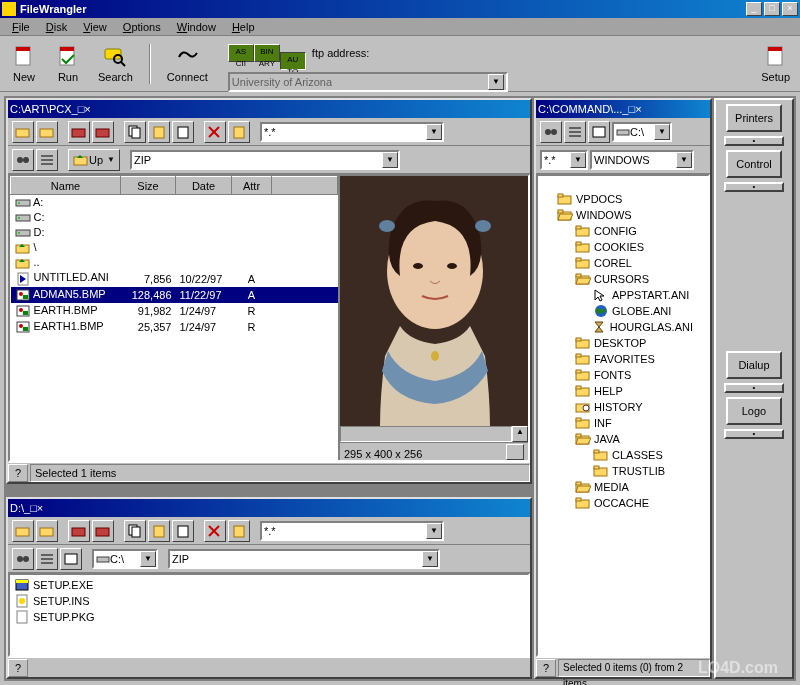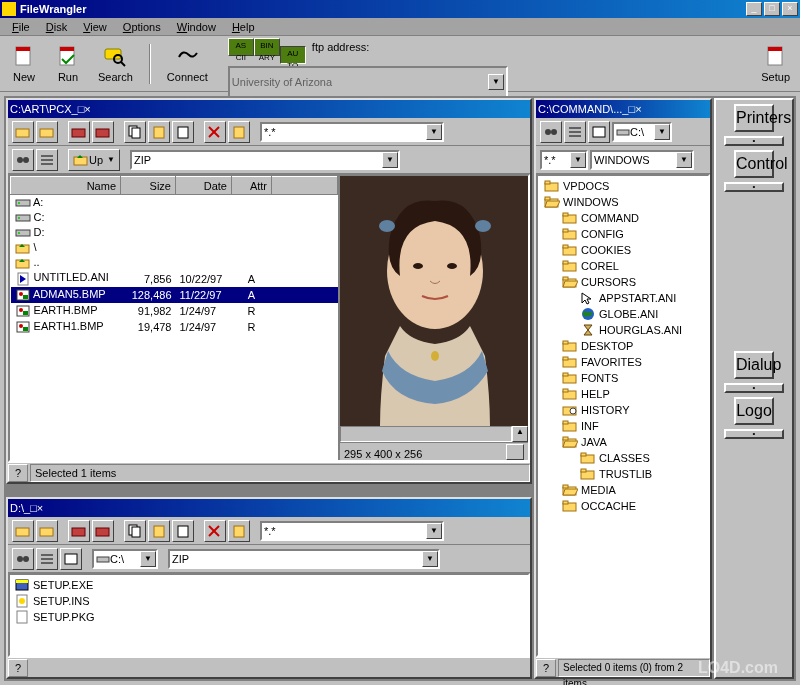--- a/index.html
+++ b/index.html
@@ -10,50 +10,50 @@
 .titlebar .winbtn { width: 16px; height: 14px; background: #c0c0c0; border: 1px solid; border-color: #fff #404040 #404040 #fff; margin-left: 2px; text-align: center; line-height: 10px; font-size: 9px; font-family: Marlett, sans-serif; cursor: pointer; }
 .menubar { background: #a3a3a3; height: 18px; display: flex; align-items: center; padding: 0 4px; border-bottom: 1px solid #808080; }
 .menubar .menu-item { padding: 2px 8px; cursor: pointer; }
 .menubar .menu-item u { text-decoration: underline; }
 .toolbar { background: #c0c0c0; height: 56px; display: flex; align-items: center; padding: 2px 4px; border-bottom: 1px solid #808080; gap: 4px; }
 .tool-btn { display: flex; flex-direction: column; align-items: center; padding: 2px 6px; cursor: pointer; min-width: 40px; }
 .tool-btn .ico { width: 24px; height: 24px; margin-bottom: 2px; }
 .tool-sep { width: 2px; height: 40px; border-left: 1px solid #808080; border-right: 1px solid #fff; margin: 0 6px; }
 .mode-btn { width: 26px; height: 18px; border: 1px solid; border-color: #fff #404040 #404040 #fff; background: #4d7c0f; font-size: 8px; text-align: center; line-height: 12px; padding: 1px; cursor: pointer; }
 .mode-btn.pressed { border-color: #404040 #fff #fff #404040; margin-top: 17px; }
-.sunken-input { border: 2px solid; border-color: #808080 #fff #fff #808080; background: #c0c0c0; height: 32px; padding: 0 2px; display: flex; align-items: center; }
+.sunken-input { border: 2px solid; border-color: #808080 #fff #fff #808080; background: #c0c0c0; height: 20px; padding: 0 2px; display: flex; align-items: center; }
 .sunken-input .drop { width: 16px; height: 16px; border: 1px solid; border-color: #fff #404040 #404040 #fff; background: #c0c0c0; text-align: center; line-height: 14px; font-size: 8px; cursor: pointer; }
 .workspace { position: absolute; top: 96px; left: 4px; right: 4px; bottom: 4px; background: #808080; padding: 2px; display: flex; gap: 2px; }
 .left-col { width: 526px; display: flex; flex-direction: column; gap: 13px; }
 .right-col { width: 178px; }
 .side-col { flex: 1; display: flex; flex-direction: column; gap: 4px; padding: 4px 0; align-items: center; background: #c0c0c0; border: 2px solid; border-color: #fff #404040 #404040 #fff; }
-.side-btn { width: 40px; height: 28px; border: 2px solid; border-color: #fff #404040 #404040 #fff; background: #c0c0c0; text-align: center; line-height: 24px; cursor: pointer; font-size: 16px; }
+.side-btn { width: 56px; height: 28px; border: 2px solid; border-color: #fff #404040 #404040 #fff; background: #c0c0c0; text-align: center; line-height: 24px; cursor: pointer; font-size: 11px; }
 .side-dot { width: 60px; height: 10px; border: 2px solid; border-color: #fff #404040 #404040 #fff; background: #c0c0c0; text-align: center; line-height: 6px; font-size: 8px; }
 .side-spacer { flex: 1; }
 .child-window { background: #c0c0c0; border: 2px solid; border-color: #dfdfdf #404040 #404040 #dfdfdf; display: flex; flex-direction: column; }
 .child-titlebar { background: linear-gradient(to right, #000080, #1084d0); color: #fff; height: 18px; display: flex; align-items: center; padding: 0 2px; }
 .icon-row { display: flex; align-items: center; height: 28px; padding: 2px 4px; gap: 2px; border-bottom: 1px solid #808080; }
 .small-btn { width: 22px; height: 22px; border: 1px solid; border-color: #fff #404040 #404040 #fff; background: #c0c0c0; cursor: pointer; display: flex; align-items: center; justify-content: center; }
 .small-sep { width: 6px; }
 .combo { border: 2px solid; border-color: #808080 #fff #fff #808080; background: #fff; height: 20px; display: flex; align-items: center; padding-left: 2px; }
 .combo .drop { width: 16px; height: 16px; border: 1px solid; border-color: #fff #404040 #404040 #fff; background: #c0c0c0; text-align: center; line-height: 14px; font-size: 8px; margin-left: auto; cursor: pointer; }
 .file-area { flex: 1; display: flex; background: #fff; border: 2px solid; border-color: #808080 #fff #fff #808080; overflow: hidden; }
 .file-table { flex: 1; overflow: auto; }
 .file-table table { width: 100%; border-collapse: collapse; }
-.file-table th { background: #c0c0c0; border: 1px solid; border-color: #fff #808080 #808080 #fff; text-align: right; padding: 2px 4px; font-weight: normal; font-size: 11px; height: 18px; }
+.file-table th { background: #c0c0c0; border: 1px solid; border-color: #fff #808080 #808080 #fff; text-align: center; padding: 2px 4px; font-weight: normal; font-size: 11px; height: 18px; }
 .file-table td { padding: 1px 4px; font-size: 11px; white-space: nowrap; }
 .file-table td.sz { text-align: right; }
 .file-table tr.sel td { background: #000080; color: #fff; }
 .preview { width: 190px; display: flex; flex-direction: column; border-left: 2px solid #808080; }
 .preview-img { flex: 1; background: #8b7060; position: relative; overflow: hidden; }
 .preview-status { height: 18px; border-top: 1px solid #808080; display: flex; align-items: flex-end; padding: 0 4px; background: #c0c0c0; }
 .status-bar { height: 20px; border-top: 1px solid #fff; display: flex; align-items: center; background: #c0c0c0; }
 .status-bar .q { width: 20px; height: 18px; border: 1px solid; border-color: #fff #808080 #808080 #fff; text-align: center; line-height: 16px; cursor: pointer; margin-right: 2px; }
 .status-bar .txt { flex: 1; border: 1px solid; border-color: #808080 #fff #fff #808080; height: 18px; padding: 0 4px; line-height: 16px; }
-.tree { flex: 1; background: #fff; border: 2px solid; border-color: #808080 #fff #fff #808080; overflow: auto; padding: 2px; }
+.tree { flex: 1; background: #fff; border: 2px solid; border-color: #808080 #fff #fff #808080; overflow: auto; padding: 15px; }
 .tree-node { display: flex; align-items: center; height: 16px; font-size: 11px; }
 .tree-indent { display: inline-block; }
 .file-list-simple { flex: 1; background: #fff; border: 2px solid; border-color: #808080 #fff #fff #808080; overflow: auto; padding: 2px; height: 56px; }
 .file-row { display: flex; align-items: center; height: 16px; font-size: 11px; padding-left: 2px; }
 .watermark { position: absolute; bottom: 8px; right: 22px; color: rgba(255,255,255,0.5); font-size: 16px; font-weight: bold; pointer-events: none; }
 svg { display: block; }
 </style>
 </head>
 <body>
 
@@ -318,21 +318,21 @@
                   <td>1/24/97</td>
                   <td style="text-align:center">R</td>
                   <td></td>
                 </tr>
                 <tr>
                   <td><svg style="display:inline;vertical-align:middle" width="16" height="14">
                       <rect x="2" y="2" width="12" height="10" fill="#fff" stroke="#404040"></rect>
                       <circle cx="6" cy="6" r="2" fill="#c00"></circle>
                       <rect x="8" y="7" width="5" height="4" fill="#080"></rect>
                     </svg> EARTH1.BMP</td>
-                  <td class="sz">19,478</td>
+                  <td class="sz">25,357</td>
                   <td>1/24/97</td>
                   <td style="text-align:center">R</td>
                   <td></td>
                 </tr>
               </tbody>
           </table>
         </div>
         <div class="preview">
           <div class="preview-img">
             <svg width="190" height="250" viewBox="0 0 190 250">
@@ -535,24 +535,20 @@
               <rect x="1" y="1" width="5" height="3" fill="#ffd766" stroke="#a07010"></rect>
             </svg>VPDOCS</div>
           <div class="tree-node"><span class="tree-indent" style="width:4px"></span><svg style="display:inline;vertical-align:middle;margin-right:3px" width="16" height="12">
               <rect x="1" y="3" width="13" height="8" fill="#ffe788" stroke="#a07010"></rect>
               <rect x="1" y="1" width="5" height="3" fill="#ffd766" stroke="#a07010"></rect>
               <path d="M3,5 L16,5 L13,11 L1,11 Z" fill="#ffd766" stroke="#a07010"></path>
             </svg>WINDOWS</div>
           <div class="tree-node"><span class="tree-indent" style="width:22px"></span><svg style="display:inline;vertical-align:middle;margin-right:3px" width="16" height="12">
               <rect x="1" y="3" width="13" height="8" fill="#ffd766" stroke="#a07010"></rect>
               <rect x="1" y="1" width="5" height="3" fill="#ffd766" stroke="#a07010"></rect>
-            </svg>COMMAND</div>
-          <div class="tree-node"><span class="tree-indent" style="width:22px"></span><svg style="display:inline;vertical-align:middle;margin-right:3px" width="16" height="12">
-              <rect x="1" y="3" width="13" height="8" fill="#ffd766" stroke="#a07010"></rect>
-              <rect x="1" y="1" width="5" height="3" fill="#ffd766" stroke="#a07010"></rect>
             </svg>CONFIG</div>
           <div class="tree-node"><span class="tree-indent" style="width:22px"></span><svg style="display:inline;vertical-align:middle;margin-right:3px" width="16" height="12">
               <rect x="1" y="3" width="13" height="8" fill="#ffd766" stroke="#a07010"></rect>
               <rect x="1" y="1" width="5" height="3" fill="#ffd766" stroke="#a07010"></rect>
             </svg>COOKIES</div>
           <div class="tree-node"><span class="tree-indent" style="width:22px"></span><svg style="display:inline;vertical-align:middle;margin-right:3px" width="16" height="12">
               <rect x="1" y="3" width="13" height="8" fill="#ffd766" stroke="#a07010"></rect>
               <rect x="1" y="1" width="5" height="3" fill="#ffd766" stroke="#a07010"></rect>
             </svg>COREL</div>
           <div class="tree-node"><span class="tree-indent" style="width:22px"></span><svg style="display:inline;vertical-align:middle;margin-right:3px" width="16" height="12">

